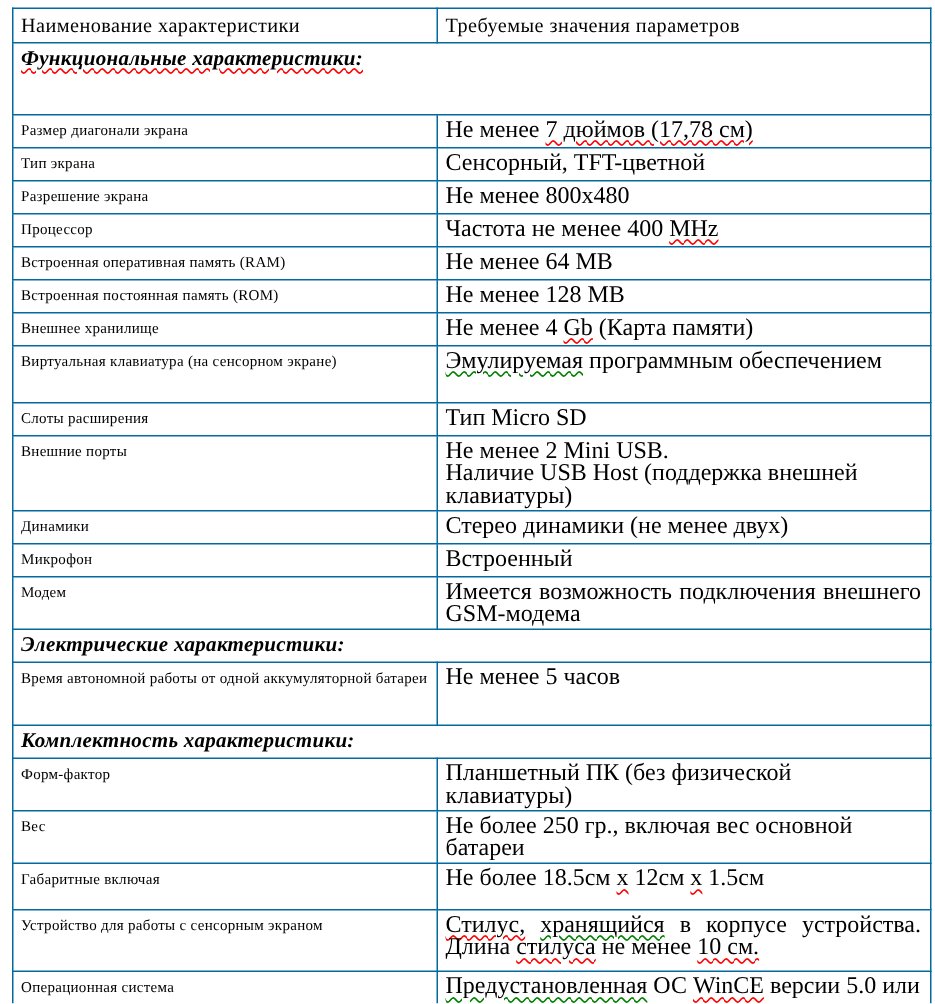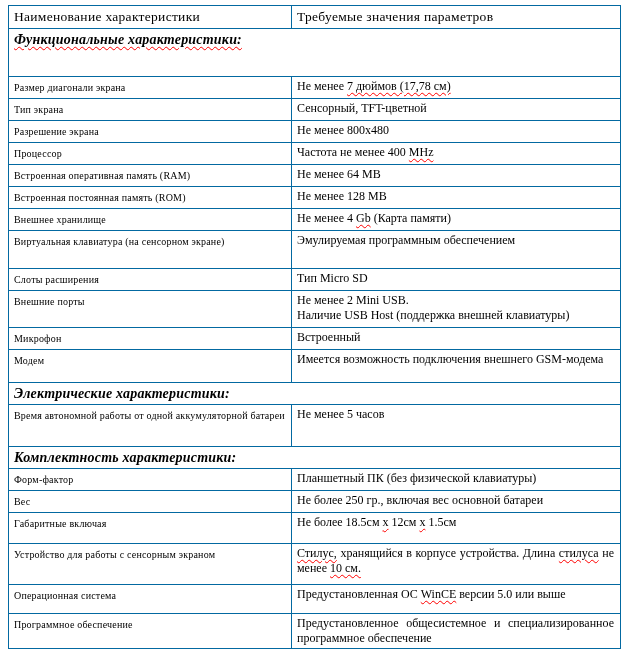--- a/index.html
+++ b/index.html
@@ -16,35 +16,36 @@
     border-collapse: collapse;
     table-layout: fixed;
   }
   td {
     border: 1px solid #0369a1;
     vertical-align: top;
     padding: 2px 6px 2px 5px;
     overflow: hidden;
   }
   td.c1 { font-size: 10px; line-height: 17px; letter-spacing: 0.2px; }
-  td.c2 { font-size: 12px; line-height: 15px; }
+  td.c2 { font-size: 16px; line-height: 15px; }
   tr.hdr td { font-size: 13.5px; line-height: 16px; letter-spacing: 0.3px; padding-top: 3px; }
   td.sec {
     font-weight: bold; font-style: italic;
     font-size: 14px; line-height: 17px; letter-spacing: 0.2px;
   }
   .just { text-align: justify; }
   .sq-red {
     text-decoration: underline;
     text-decoration-style: wavy;
     text-decoration-color: #ff0000;
     text-decoration-thickness: 1px;
     text-underline-offset: 2px;
   }
   .sq-green {
+    text-decoration: underline;
     text-decoration-style: wavy;
     text-decoration-color: #008000;
     text-decoration-thickness: 1px;
     text-underline-offset: 2px;
   }
 </style>
 </head>
 <body>
 
 <div class="page">
@@ -123,20 +124,24 @@
     </tr>
 
     <tr style="height:37px">
       <td class="c1"><span>Внешние порты</span></td>
       <td class="c2">
         <span>Не менее 2 Mini USB.</span><br>
         <span>Наличие USB Host (поддержка внешней клавиатуры)</span>
       </td>
     </tr>
 
+    <tr style="height:20px">
+      <td class="c1"><span>Динамики</span></td>
+      <td class="c2"><span>Стерео динамики (не менее двух)</span></td>
+    </tr>
 
     <tr style="height:20px">
       <td class="c1"><span>Микрофон</span></td>
       <td class="c2"><span>Встроенный</span></td>
     </tr>
 
 
     <tr style="height:33px">
       <td class="c1"><span>Модем</span></td>
       <td class="c2 just"><span>Имеется возможность подключения внешнего GSM-модема</span></td>

